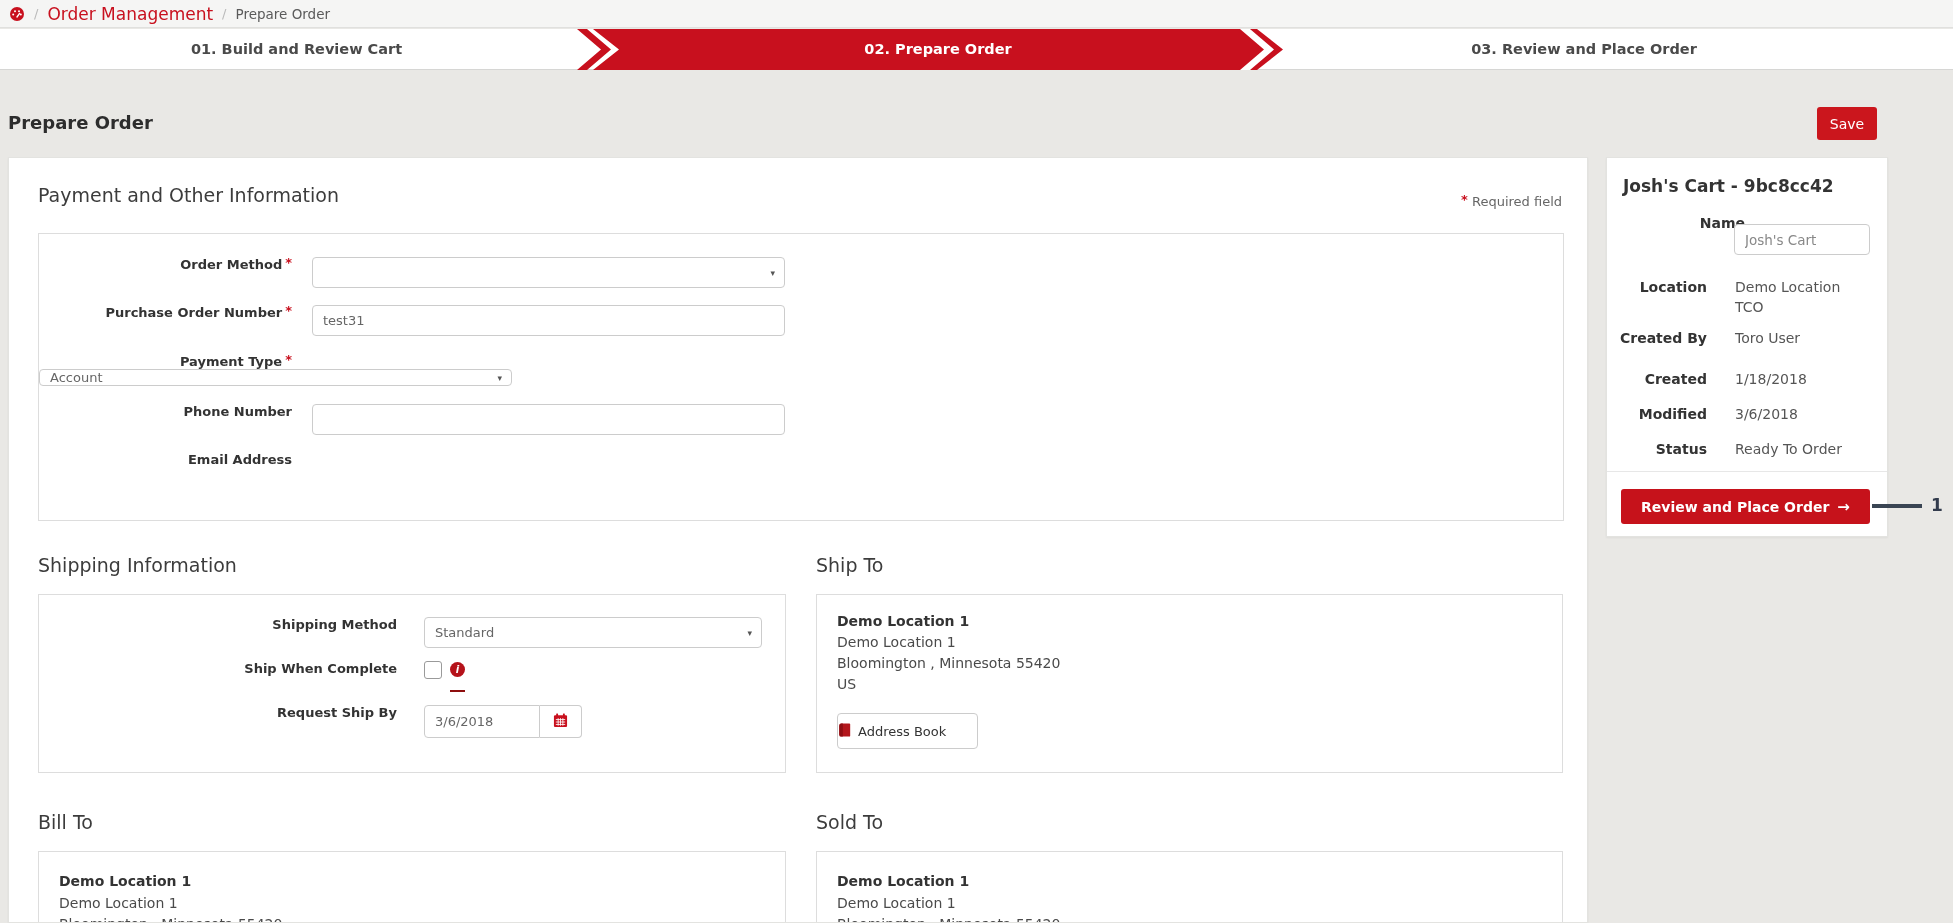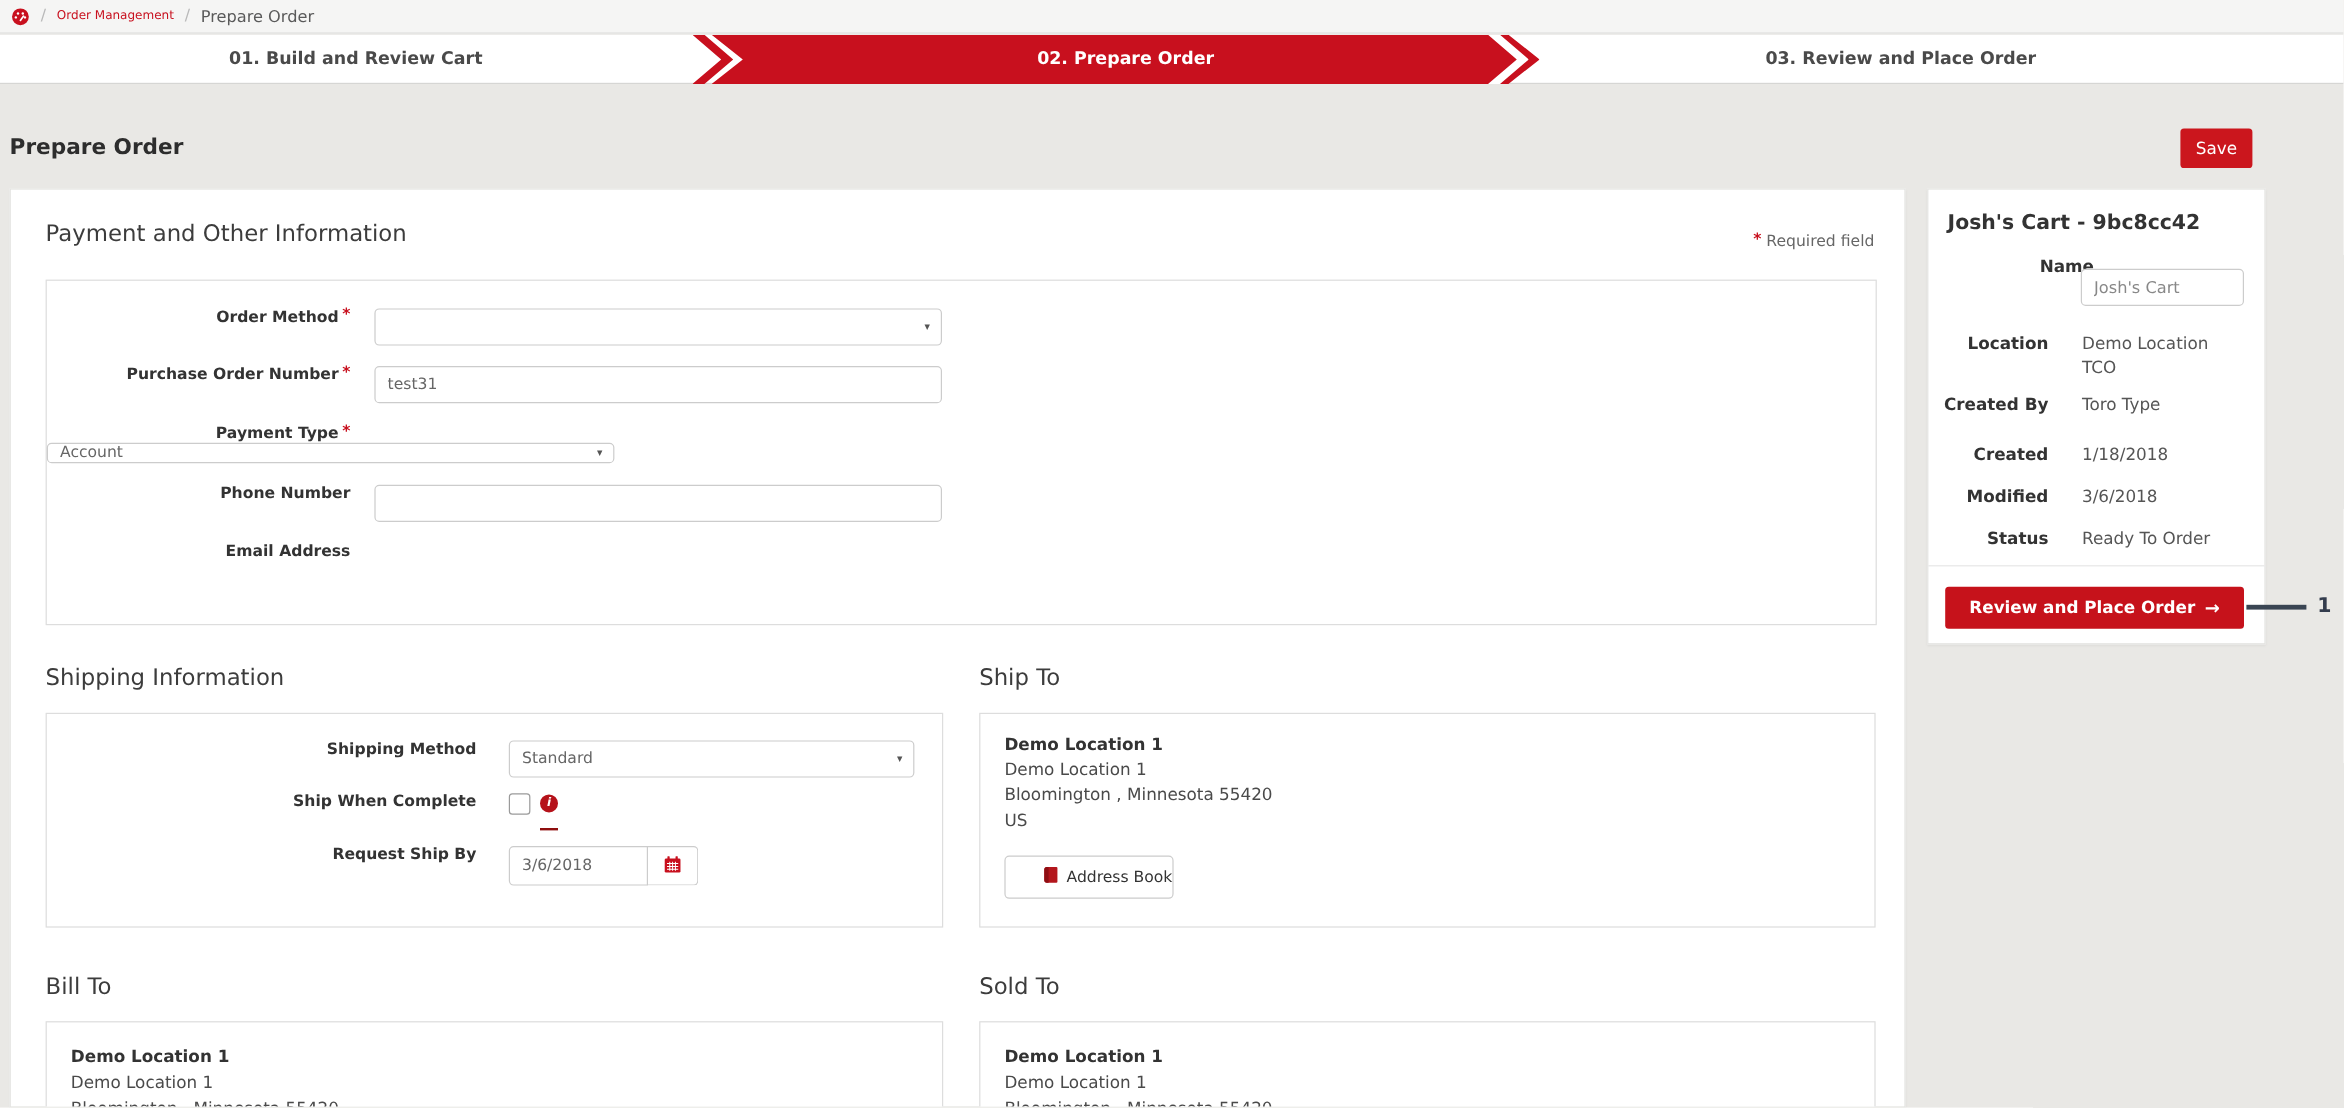--- a/index.html
+++ b/index.html
@@ -8,21 +8,21 @@
     font-family:"DejaVu Sans","Liberation Sans",sans-serif;
     font-size:13px; color:#333; background:#e9e8e5; position:relative;
   }
   
   .topbar {
     position:absolute; left:0; top:0; width:1953px; height:28px;
     background:#f5f5f4; border-bottom:1px solid #e0e0de;
     display:flex; align-items:center; padding-left:9px;
   }
   .topbar .sep { color:#b9b9b9; margin:0 9px; font-size:13px; }
-  .crumb-link { color:#c8101e; font-size:10px; text-decoration:none; cursor:pointer; }
+  .crumb-link { color:#c8101e; font-size:17px; text-decoration:none; cursor:pointer; }
   .crumb-current { color:#5a5a5a; font-size:13.5px; }
   .home-ico { display:inline-flex; width:16px; height:16px; }
   
   .steps {
     position:absolute; left:0; top:29px; width:1953px; height:41px;
     background:#ffffff; border-bottom:1px solid #d6d6d4;
   }
   .seg-red {
     position:absolute; left:593px; top:0; width:690px; height:41px; background:#c8101e;
     clip-path:polygon(0 0, calc(100% - 26px) 0, 100% 50%, calc(100% - 26px) 100%, 0 100%, 26px 50%);
@@ -82,21 +82,21 @@
   .date-input { width:116px; height:33px; border:1px solid #ccc; border-radius:4px 0 0 4px;
     font-family:inherit; font-size:13px; color:#666; padding:0 10px; }
   .cal-btn { width:42px; height:33px; border:1px solid #ccc; border-left:none; border-radius:0 4px 4px 0;
     background:#fff; display:flex; align-items:center; justify-content:center; cursor:pointer; }
   
   .addr-line { position:absolute; left:20px; font-size:14px; color:#4a4a4a; white-space:nowrap; }
   .addr-line.bold { font-weight:bold; color:#333; }
   .abook-btn {
     position:absolute; left:20px; width:141px; height:36px; background:#fff;
     border:1px solid #ccc; border-radius:4px; font-family:inherit; font-size:13px; color:#333;
-    display:flex; align-items:center; justify-content:flex-end; gap:7px; cursor:pointer;
+    display:flex; align-items:center; justify-content:flex-start; gap:7px; cursor:pointer;
   }
   
   .side-title { position:absolute; left:16px; top:18px; font-size:17px; font-weight:bold; color:#333; }
   .srow-label { position:absolute; width:100px; text-align:right; font-weight:bold; font-size:14px; color:#333; }
   .srow-value { position:absolute; left:128px; font-size:14px; color:#555; }
   .name-input { position:absolute; left:127px; top:66px; width:136px; height:31px;
     border:1px solid #ccc; border-radius:4px; font-family:inherit; font-size:13.5px; color:#888; padding:0 10px; }
   .side-divider { position:absolute; left:0; top:313px; width:100%; height:1px; background:#e7e7e7; }
   .review-btn {
     position:absolute; left:14px; top:331px; width:249px; height:35px;
@@ -255,21 +255,21 @@
   <div class="side-title">Josh's Cart - 9bc8cc42</div>
 
   <span class="srow-label" style="top:57px;margin-left:38px;">Name</span>
   <input class="name-input" type="text" value="Josh's Cart" style="">
 
   <span class="srow-label" style="top:121px;">Location</span>
   <span class="srow-value" style="top:121px;">Demo Location</span>
   <span class="srow-value" style="top:141px;">TCO</span>
 
   <span class="srow-label" style="top:172px;">Created By</span>
-  <span class="srow-value" style="top:172px;">Toro Type</span>
+  <span class="srow-value" style="top:172px;">Toro User</span>
 
   <span class="srow-label" style="top:213px;">Created</span>
   <span class="srow-value" style="top:213px;">1/18/2018</span>
 
   <span class="srow-label" style="top:248px;">Modified</span>
   <span class="srow-value" style="top:248px;">3/6/2018</span>
 
   <span class="srow-label" style="top:283px;">Status</span>
   <span class="srow-value" style="top:283px;">Ready To Order</span>
 

